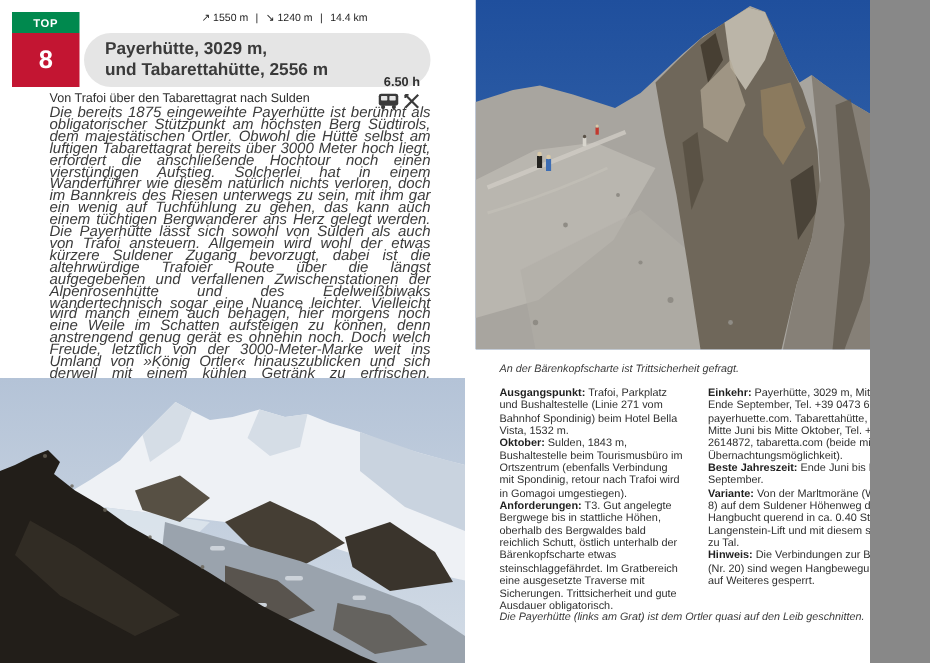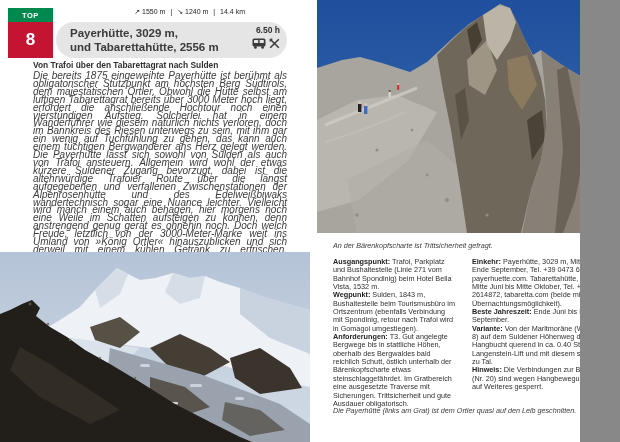--- a/index.html
+++ b/index.html
@@ -13,29 +13,29 @@
     background:#00894e;color:#fff;font-size:7.5px;font-weight:bold;
     display:flex;align-items:center;justify-content:center;letter-spacing:.5px;}
   .route-number{position:absolute;left:8px;top:22px;width:45px;height:36px;
     background:#c31532;color:#fff;font-size:17px;font-weight:bold;
     display:flex;align-items:center;justify-content:center;}
   .title-band{position:absolute;left:56px;top:22px;width:231px;height:36px;
     background:#e5e5e5;border-radius:18px;}
   .title-text{position:absolute;left:14px;top:4px;font-size:11.5px;font-weight:bold;
     line-height:14px;color:#3a3a3a;}
   .band-right{position:absolute;right:7px;top:3px;text-align:right;}
-  .duration{font-size:8.5px;font-weight:bold;color:#2e2e2e;}
+  .duration{font-size:8.5px;font-weight:bold;color:#2e2e2e;margin-top:24px;}
   .icon-row{margin-top:3px;display:flex;gap:3px;justify-content:flex-end;align-items:center;}
   .stats-line{position:absolute;top:8px;right:335px;font-size:7px;color:#1c1c1c;
     white-space:nowrap;}
   .stats-line .sep{margin:0 3px;color:#1c1c1c;}
   .stats-line .arr{font-size:7px;}
   
   .intro-heading{position:absolute;left:33px;top:60px;width:254px;
-    font-size:8.4px;font-weight:bold;color:#2e2e2e;}
+    font-size:8.4px;font-weight:normal;color:#2e2e2e;}
   .intro-body{position:absolute;left:33px;top:72px;width:254px;
     font-size:10px;line-height:7.9px;font-style:italic;text-align:justify;
     color:#3b3b3b;}
   
   .photo-right{position:absolute;left:317px;top:0;width:303px;height:233px;}
   .photo-left{position:absolute;left:0;top:252px;width:310px;height:190px;}
   
   .caption{position:absolute;font-size:7.2px;font-style:italic;color:#3a3a3a;}
   .caption-top{left:333px;top:241px;width:282px;}
   .caption-bottom{left:333px;top:406px;width:282px;}
@@ -143,21 +143,21 @@
       <circle cx="170" cy="215" r="1.6"></circle>
         <circle cx="40" cy="215" r="1.8"></circle>
         <circle cx="110" cy="175" r="1.4"></circle>
     </g>
   </svg>
 
   <div class="caption caption-top">An der Bärenkopfscharte ist Trittsicherheit gefragt.</div>
 
   <div class="info-col left">
     <div><b>Ausgangspunkt:</b><span> Trafoi, Parkplatz und Bushaltestelle (Linie 271 vom Bahnhof Spondinig) beim Hotel Bella Vista, 1532 m.</span></div>
-    <div><b>Wegpunkt:</b><span> Sulden, 1843 m, Bushaltestelle beim Tourismusbüro im Ortszentrum (ebenfalls Verbindung mit Spondinig, retour nach Trafoi wird in Gomagoi umgestiegen).</span></div>
+    <div><b>Oktober:</b><span> Sulden, 1843 m, Bushaltestelle beim Tourismusbüro im Ortszentrum (ebenfalls Verbindung mit Spondinig, retour nach Trafoi wird in Gomagoi umgestiegen).</span></div>
     <div><b>Anforderungen:</b><span> T3. Gut angelegte Bergwege bis in stattliche Höhen, oberhalb des Bergwaldes bald reichlich Schutt, östlich unterhalb der Bärenkopfscharte etwas steinschlaggefährdet. Im Gratbereich eine ausgesetzte Traverse mit Sicherungen. Trittsicherheit und gute Ausdauer obligatorisch.</span></div>
   </div>
   <div class="info-col right">
     <div><b>Einkehr:</b><span> Payerhütte, 3029 m, Mitte Juni bis Ende September, Tel. +39 0473 613010, payerhuette.com. Tabarettahütte, 2556 m, Mitte Juni bis Mitte Oktober, Tel. +39 347 2614872, tabaretta.com (beide mit Übernachtungsmöglichkeit).</span></div>
     <div><b>Beste Jahreszeit:</b><span> Ende Juni bis Ende September.</span></div>
     <div><b>Variante:</b><span> Von der Marltmoräne (Wegpunkt 8) auf dem Suldener Höhenweg durch die Hangbucht querend in ca. 0.40 Std. zum Langenstein-Lift und mit diesem schließlich zu Tal.</span></div>
     <div><b>Hinweis:</b><span> Die Verbindungen zur Berglhütte (Nr. 20) sind wegen Hangbewegungen bis auf Weiteres gesperrt.</span></div>
   </div>
 
   <svg class="photo-left" viewBox="0 0 310 190" preserveAspectRatio="none">

